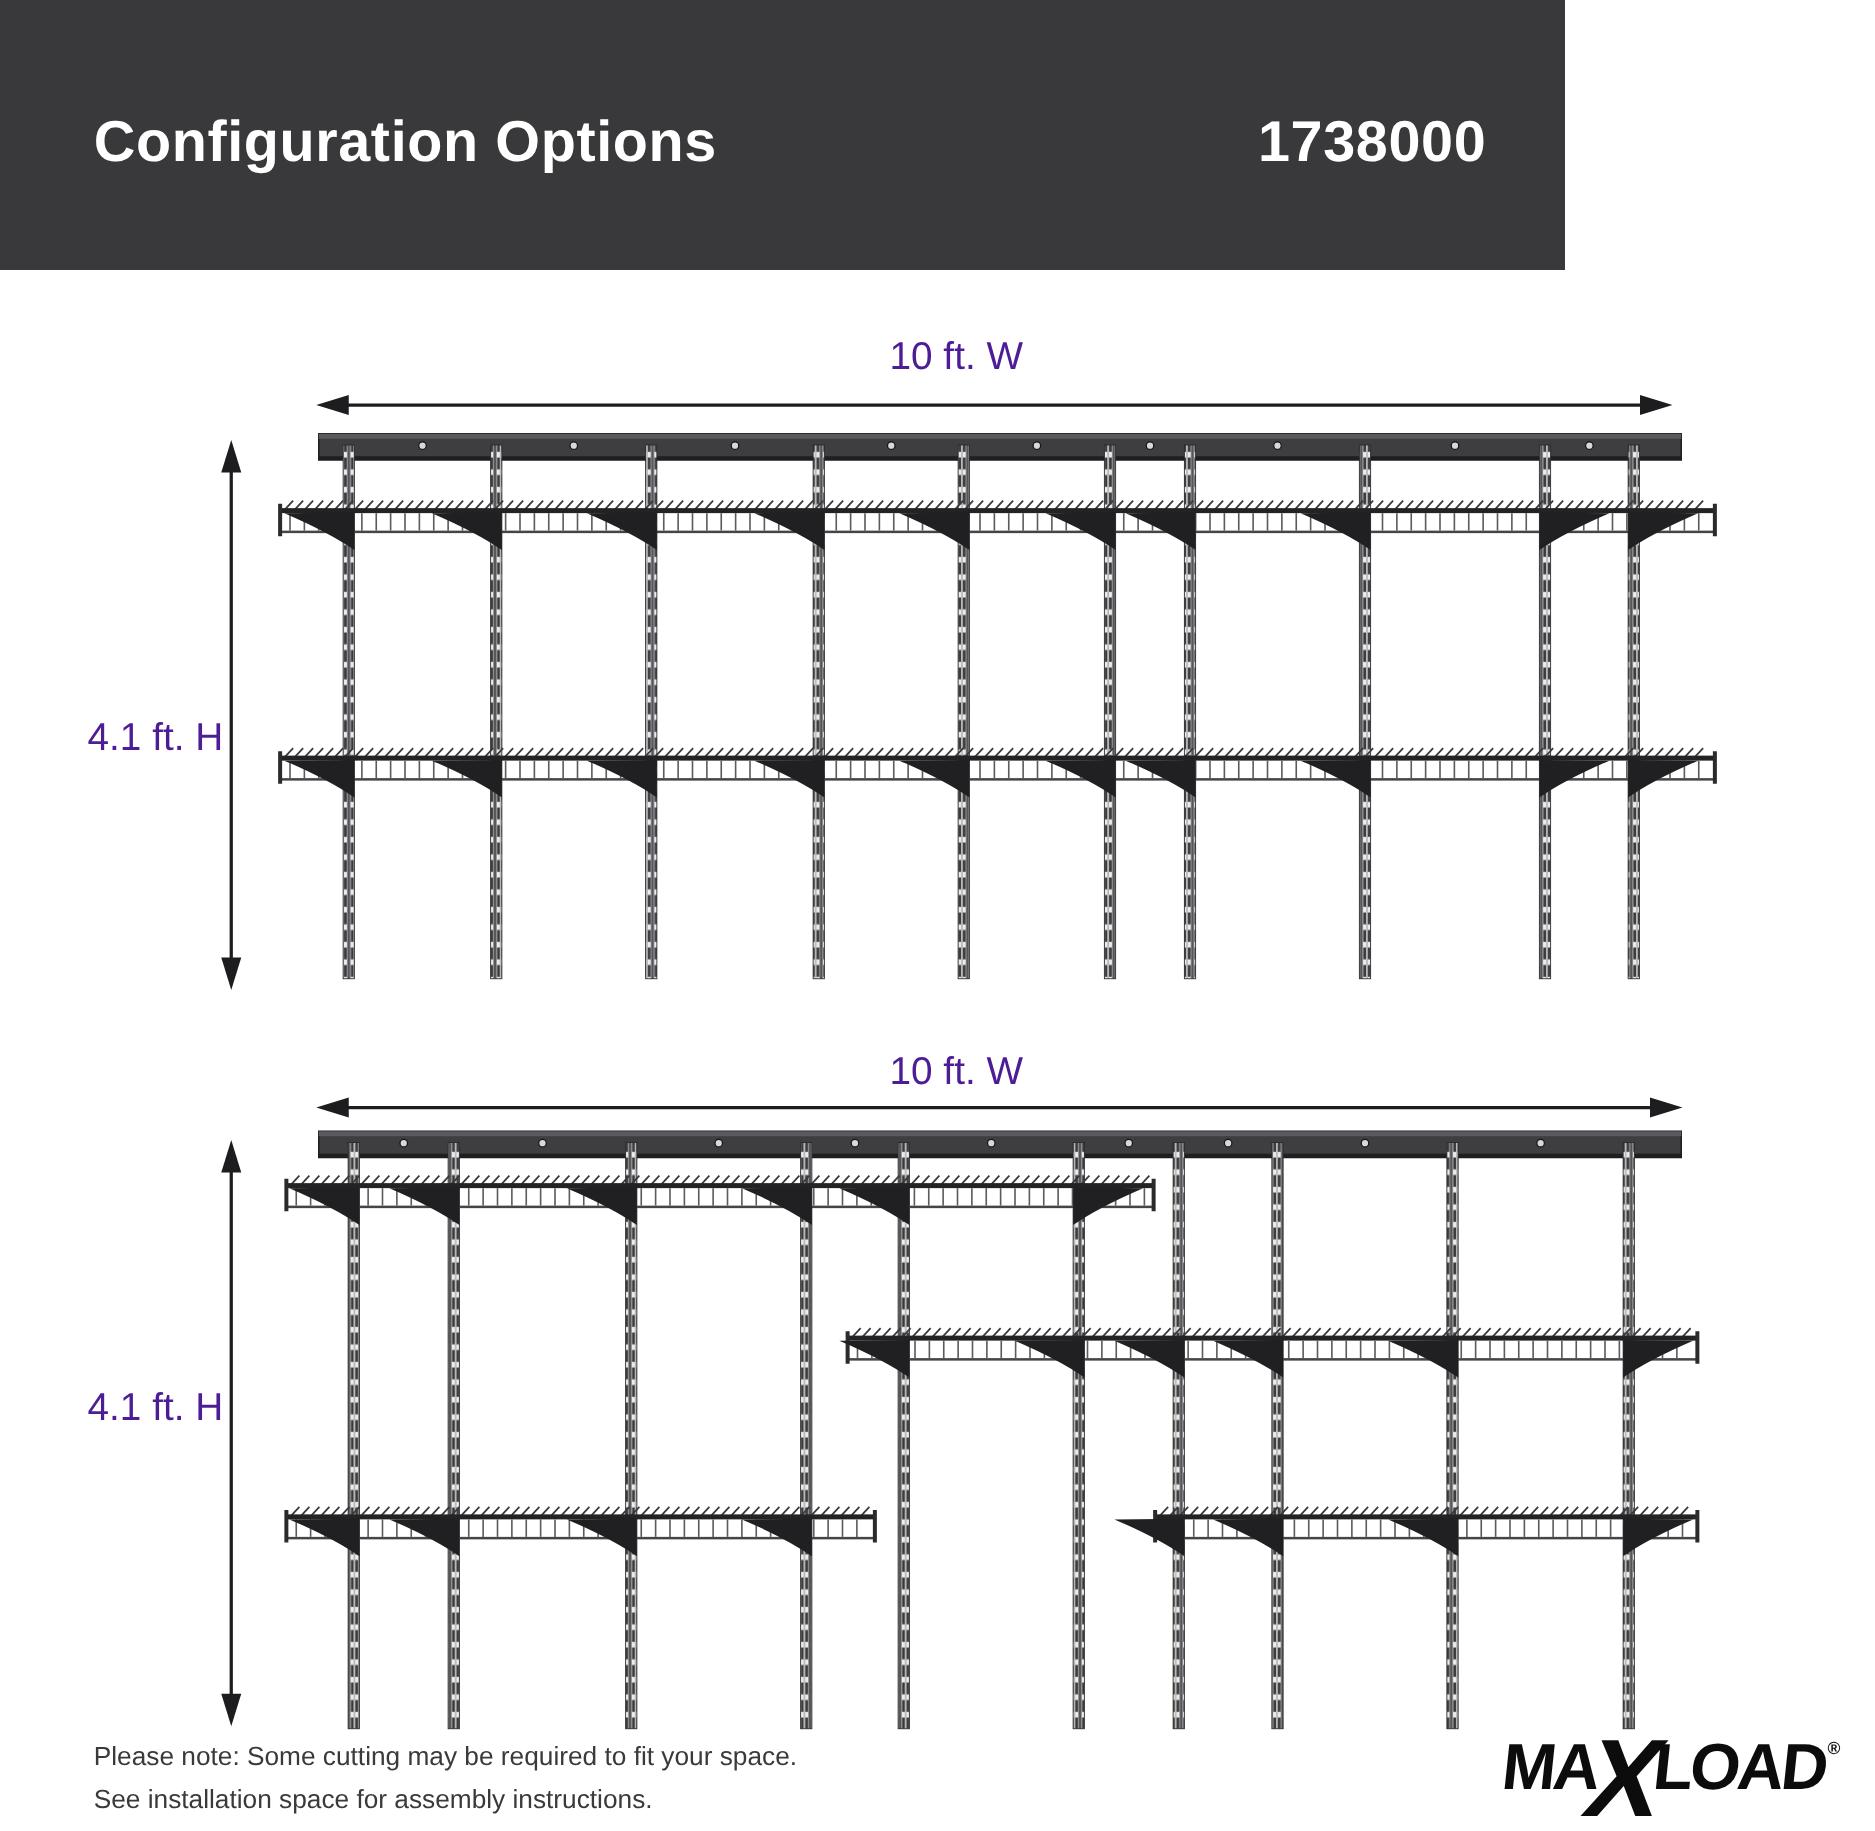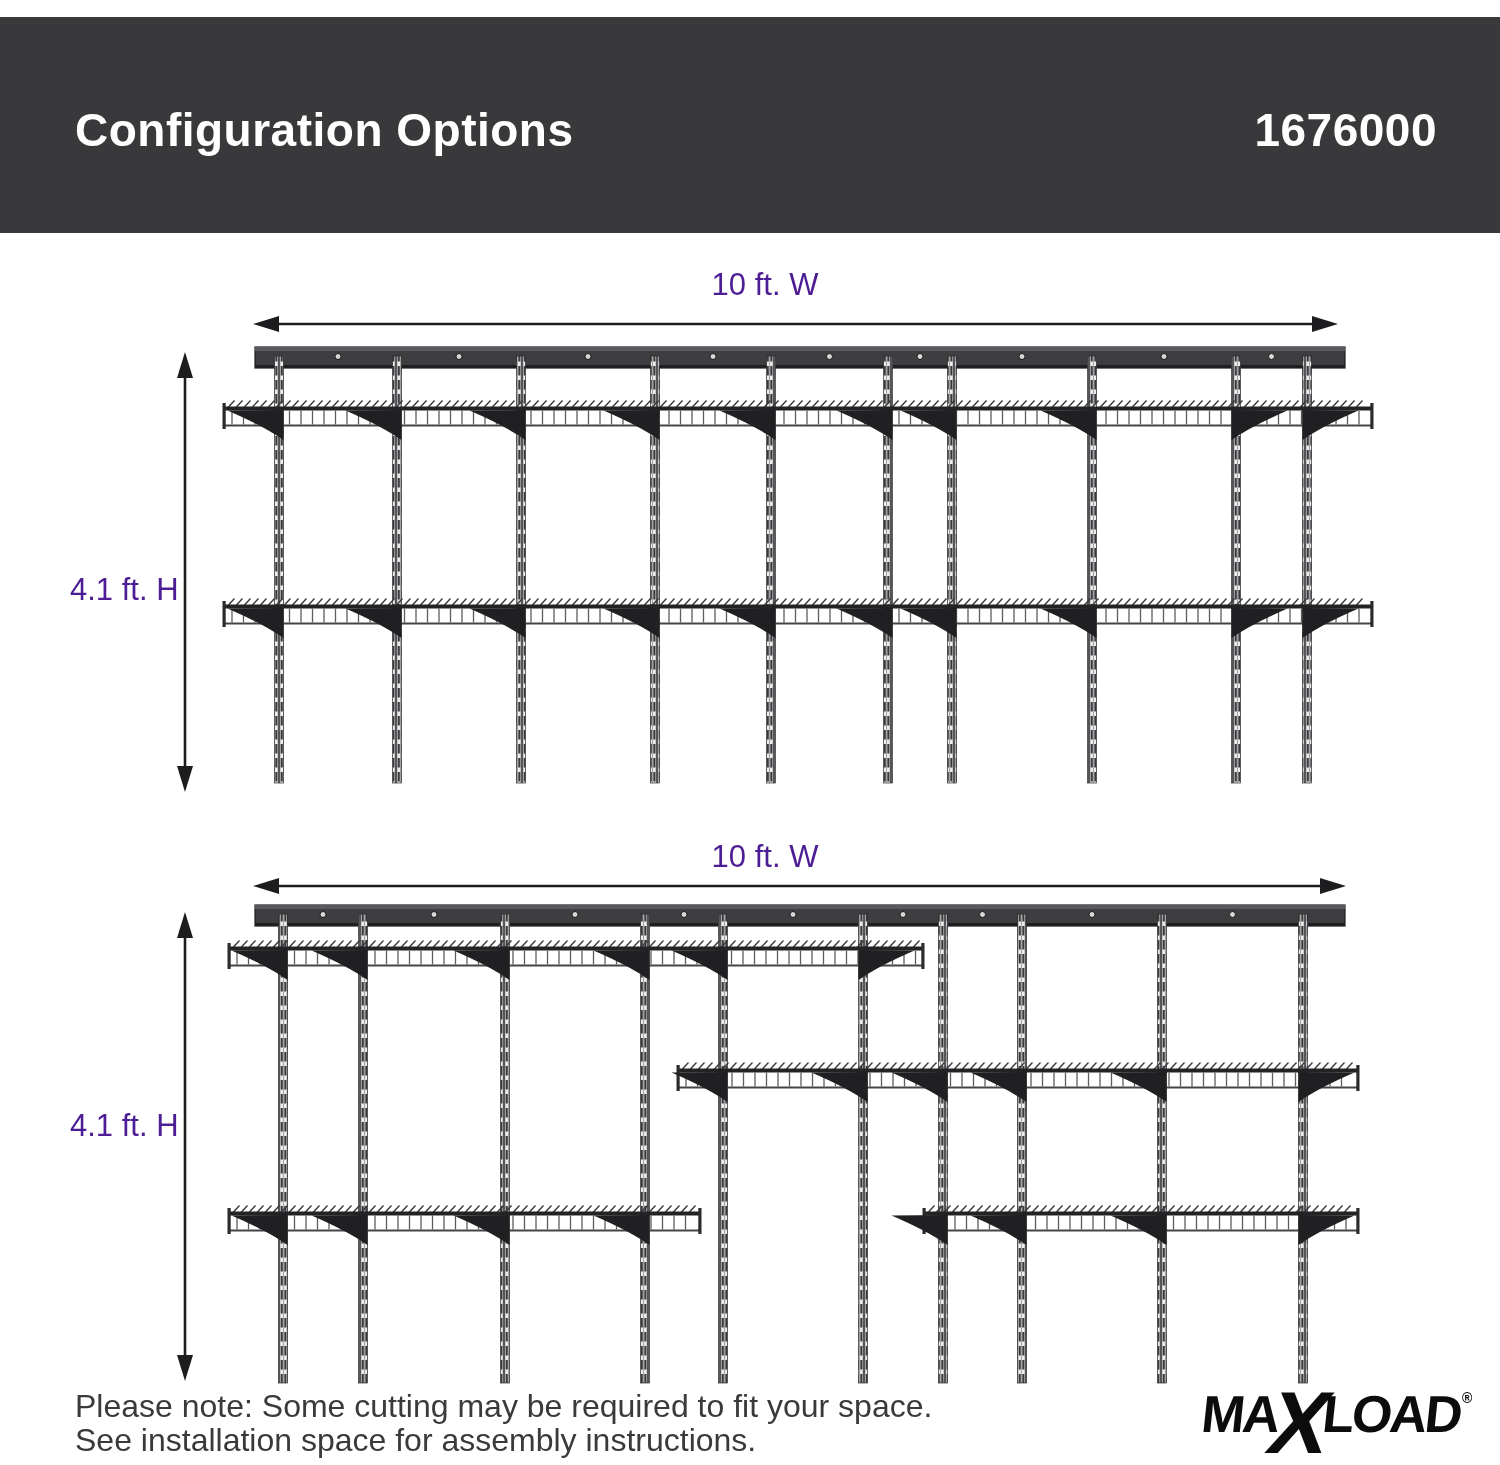--- a/index.html
+++ b/index.html
@@ -1,41 +1,40 @@
 <!DOCTYPE html>
 <html><head>
 <meta charset="utf-8">
 <style>
   html,body{margin:0;padding:0;}
   body{
     width:1500px;height:1465px;position:relative;background:#ffffff;
     font-family:"Liberation Sans", sans-serif;overflow:hidden;
   }
   .header{
-    position:absolute;left:0;top:0;width:1500px;height:216px;
+    position:absolute;left:0;top:0;width:1252px;height:216px;
     background:#39393b;display:flex;align-items:center;
     justify-content:space-between;box-sizing:border-box;
     padding:10px 63px 0 75px;
-    margin-top:17px;
   }
   .header .title,.header .sku{
     color:#ffffff;font-size:46px;font-weight:700;letter-spacing:0.5px;
   }
   #scene{position:absolute;left:0;top:0;}
   .dim-label{
     position:absolute;color:#4c1d95;font-size:31px;white-space:nowrap;
   }
   .w-label{transform:translate(-50%,-50%);}
   .h-label{transform:translateY(-50%);}
   .w1{left:765px;top:285px;}
   .h1{left:70px;top:590px;}
   .w2{left:765px;top:857px;}
   .h2{left:70px;top:1126px;}
   .note{
-    position:absolute;left:75px;top:1389px;font-size:32px;line-height:34px;
+    position:absolute;left:75px;top:1389px;font-size:21px;line-height:34px;
     color:#3a3a3a;
   }
   .brand{
     position:absolute;left:1202px;top:1384px;display:flex;align-items:flex-end;
     color:#0c0c0c;
   }
   .brand .ma,.brand .load{
     font-size:52px;font-weight:900;letter-spacing:-2.5px;line-height:60px;
     transform:skewX(-6deg);
   }
@@ -1138,21 +1137,21 @@
       <polygon points="253,886 279,878 279,894" fill="#1d1d1f"></polygon>
       <polygon points="1346,886 1320,878 1320,894" fill="#1d1d1f"></polygon>
       <line x1="185" y1="934" x2="185" y2="1359" stroke="#1d1d1f" stroke-width="2.6"></line>
       <polygon points="185,912 177,938 193,938" fill="#1d1d1f"></polygon>
       <polygon points="185,1381 177,1355 193,1355" fill="#1d1d1f"></polygon>
     </g>
   </svg>
 
 <div class="header">
   <div class="title">Configuration Options</div>
-  <div class="sku">1676000</div>
+  <div class="sku">1738000</div>
 </div>
 
 <div class="dim-label w-label w1">10 ft. W</div>
 <div class="dim-label h-label h1">4.1 ft. H</div>
 <div class="dim-label w-label w2">10 ft. W</div>
 <div class="dim-label h-label h2">4.1 ft. H</div>
 
 <div class="note">
   <div>Please note: Some cutting may be required to fit your space.</div>
   <div>See installation space for assembly instructions.</div>

